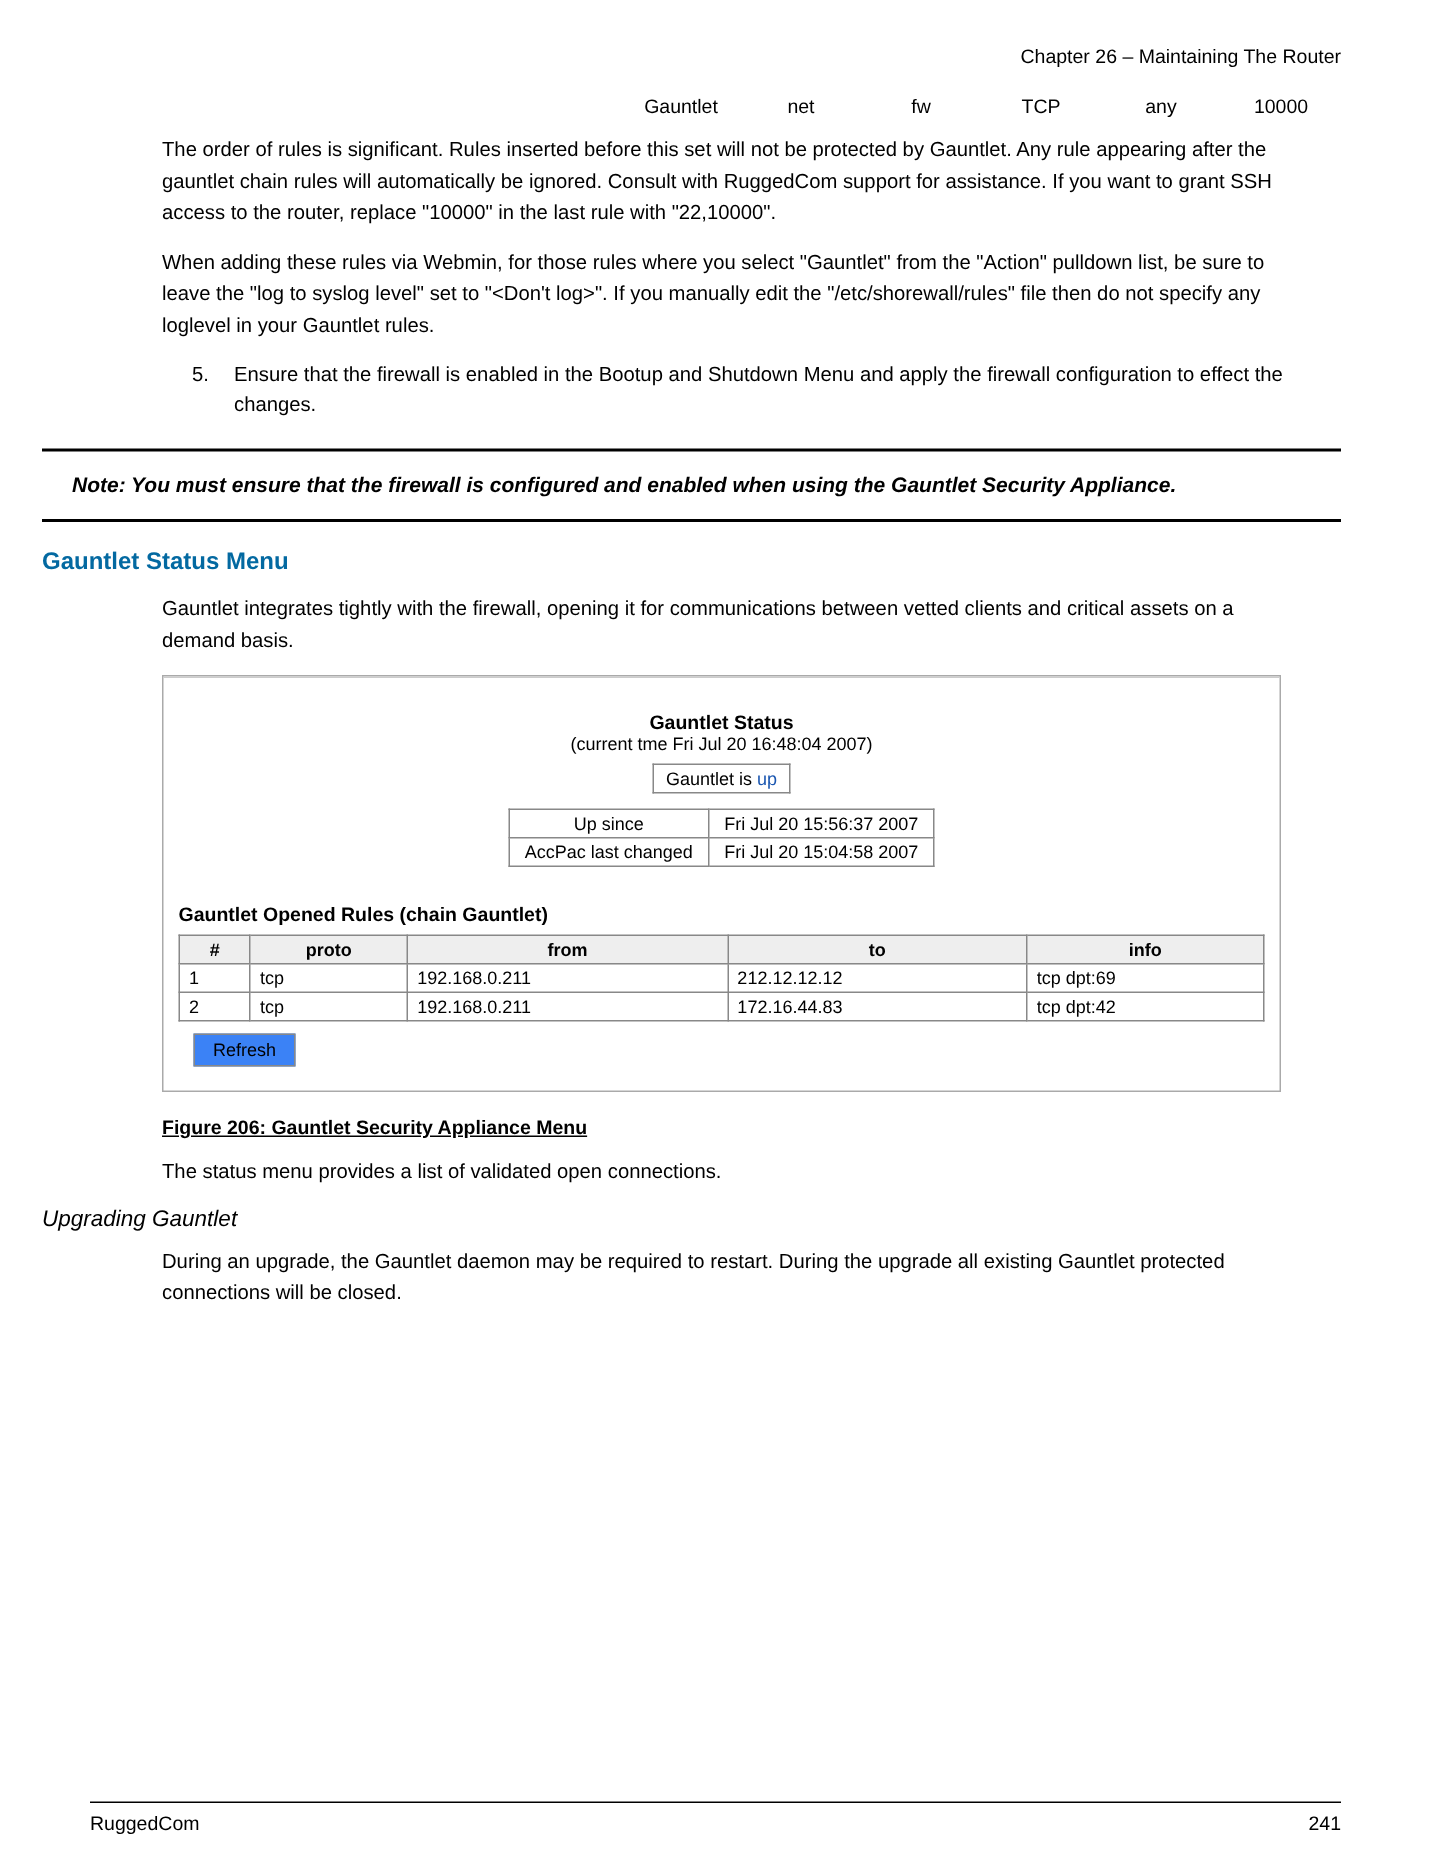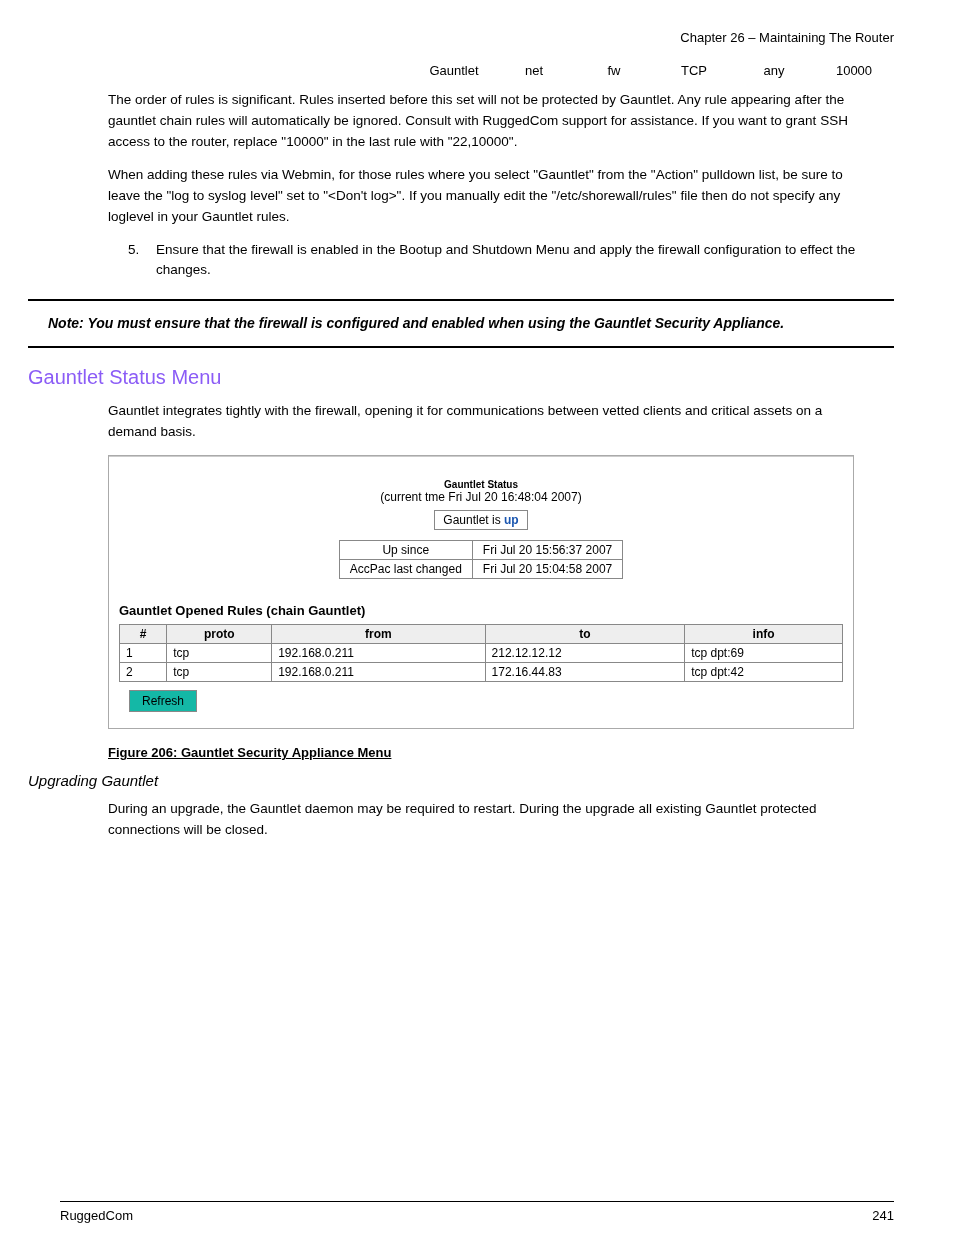--- a/index.html
+++ b/index.html
@@ -58,23 +58,23 @@
       border-top: 2px solid #000;
       border-bottom: 2px solid #000;
       padding: 12px 20px;
       margin: 18px 0;
       font-size: 14px;
       font-style: italic;
       font-weight: bold;
       line-height: 1.5;
     }
     .section-title {
-      color: #8b5cf6;
-      font-size: 20px;
-      font-weight: normal;
+      color: #0369a1;
+      font-size: 16px;
+      font-weight: bold;
       margin-bottom: 12px;
     }
     
     .status-outer {
       border: 1px solid #aaa;
       margin: 0 40px 16px 80px;
       background: #fff;
       padding: 0;
     }
     .status-title-row {
@@ -84,39 +84,39 @@
       font-weight: bold;
       padding: 8px 4px 2px 4px;
       border-bottom: 1px solid #ccc;
     }
     .gauntlet-status-section {
       text-align: center;
       padding: 14px 20px 8px 20px;
     }
     .gauntlet-status-section .gs-title {
       font-weight: bold;
-      font-size: 10px;
+      font-size: 13px;
     }
     .gauntlet-status-section .gs-date {
       font-size: 12px;
       margin-bottom: 6px;
     }
     .gauntlet-is-table {
       margin: 0 auto 10px auto;
       border-collapse: collapse;
       font-size: 12px;
     }
     .gauntlet-is-table td {
       border: 1px solid #888;
       padding: 2px 8px;
       text-align: center;
     }
     .gauntlet-is-table .up-word {
       color: #1a56b0;
-      font-weight: bold;
+      font-weight: normal;
     }
     .status-info-table {
       margin: 0 auto 8px auto;
       border-collapse: collapse;
       font-size: 12px;
     }
     .status-info-table td {
       border: 1px solid #888;
       padding: 2px 10px;
     }
@@ -141,21 +141,21 @@
     }
     .opened-rules-table td {
       border: 1px solid #888;
       padding: 2px 6px;
     }
     .refresh-btn {
       margin: 8px 10px;
       padding: 3px 12px;
       font-size: 12px;
       border: 1px solid #888;
-      background: #14b8a6;
+      background: #3b82f6;
       cursor: pointer;
     }
     .figure-caption {
       text-align: left;
       font-size: 13px;
       font-weight: bold;
       margin: 6px 80px 12px 80px;
       text-decoration: underline;
     }
     .subsection-title {
@@ -271,20 +271,21 @@
             <td>tcp dpt:42</td>
           </tr>
         </tbody>
       </table>
       <button class="refresh-btn">Refresh</button>
     </div>
   </div>
 
   <div class="figure-caption">Figure 206:  Gauntlet Security Appliance Menu</div>
 
+  <div class="body-text">The status menu provides a list of validated open connections.</div>
 
   <div style="margin-bottom: 10px;">
     <div class="subsection-title" style="margin-left: 0;">Upgrading Gauntlet</div>
     <div class="body-text">During an upgrade, the Gauntlet daemon may be required to restart.  During the upgrade all existing Gauntlet protected connections will be closed.</div>
   </div>
 
   <div class="footer">
     <span>RuggedCom</span>
     <span>241</span>
   </div>

